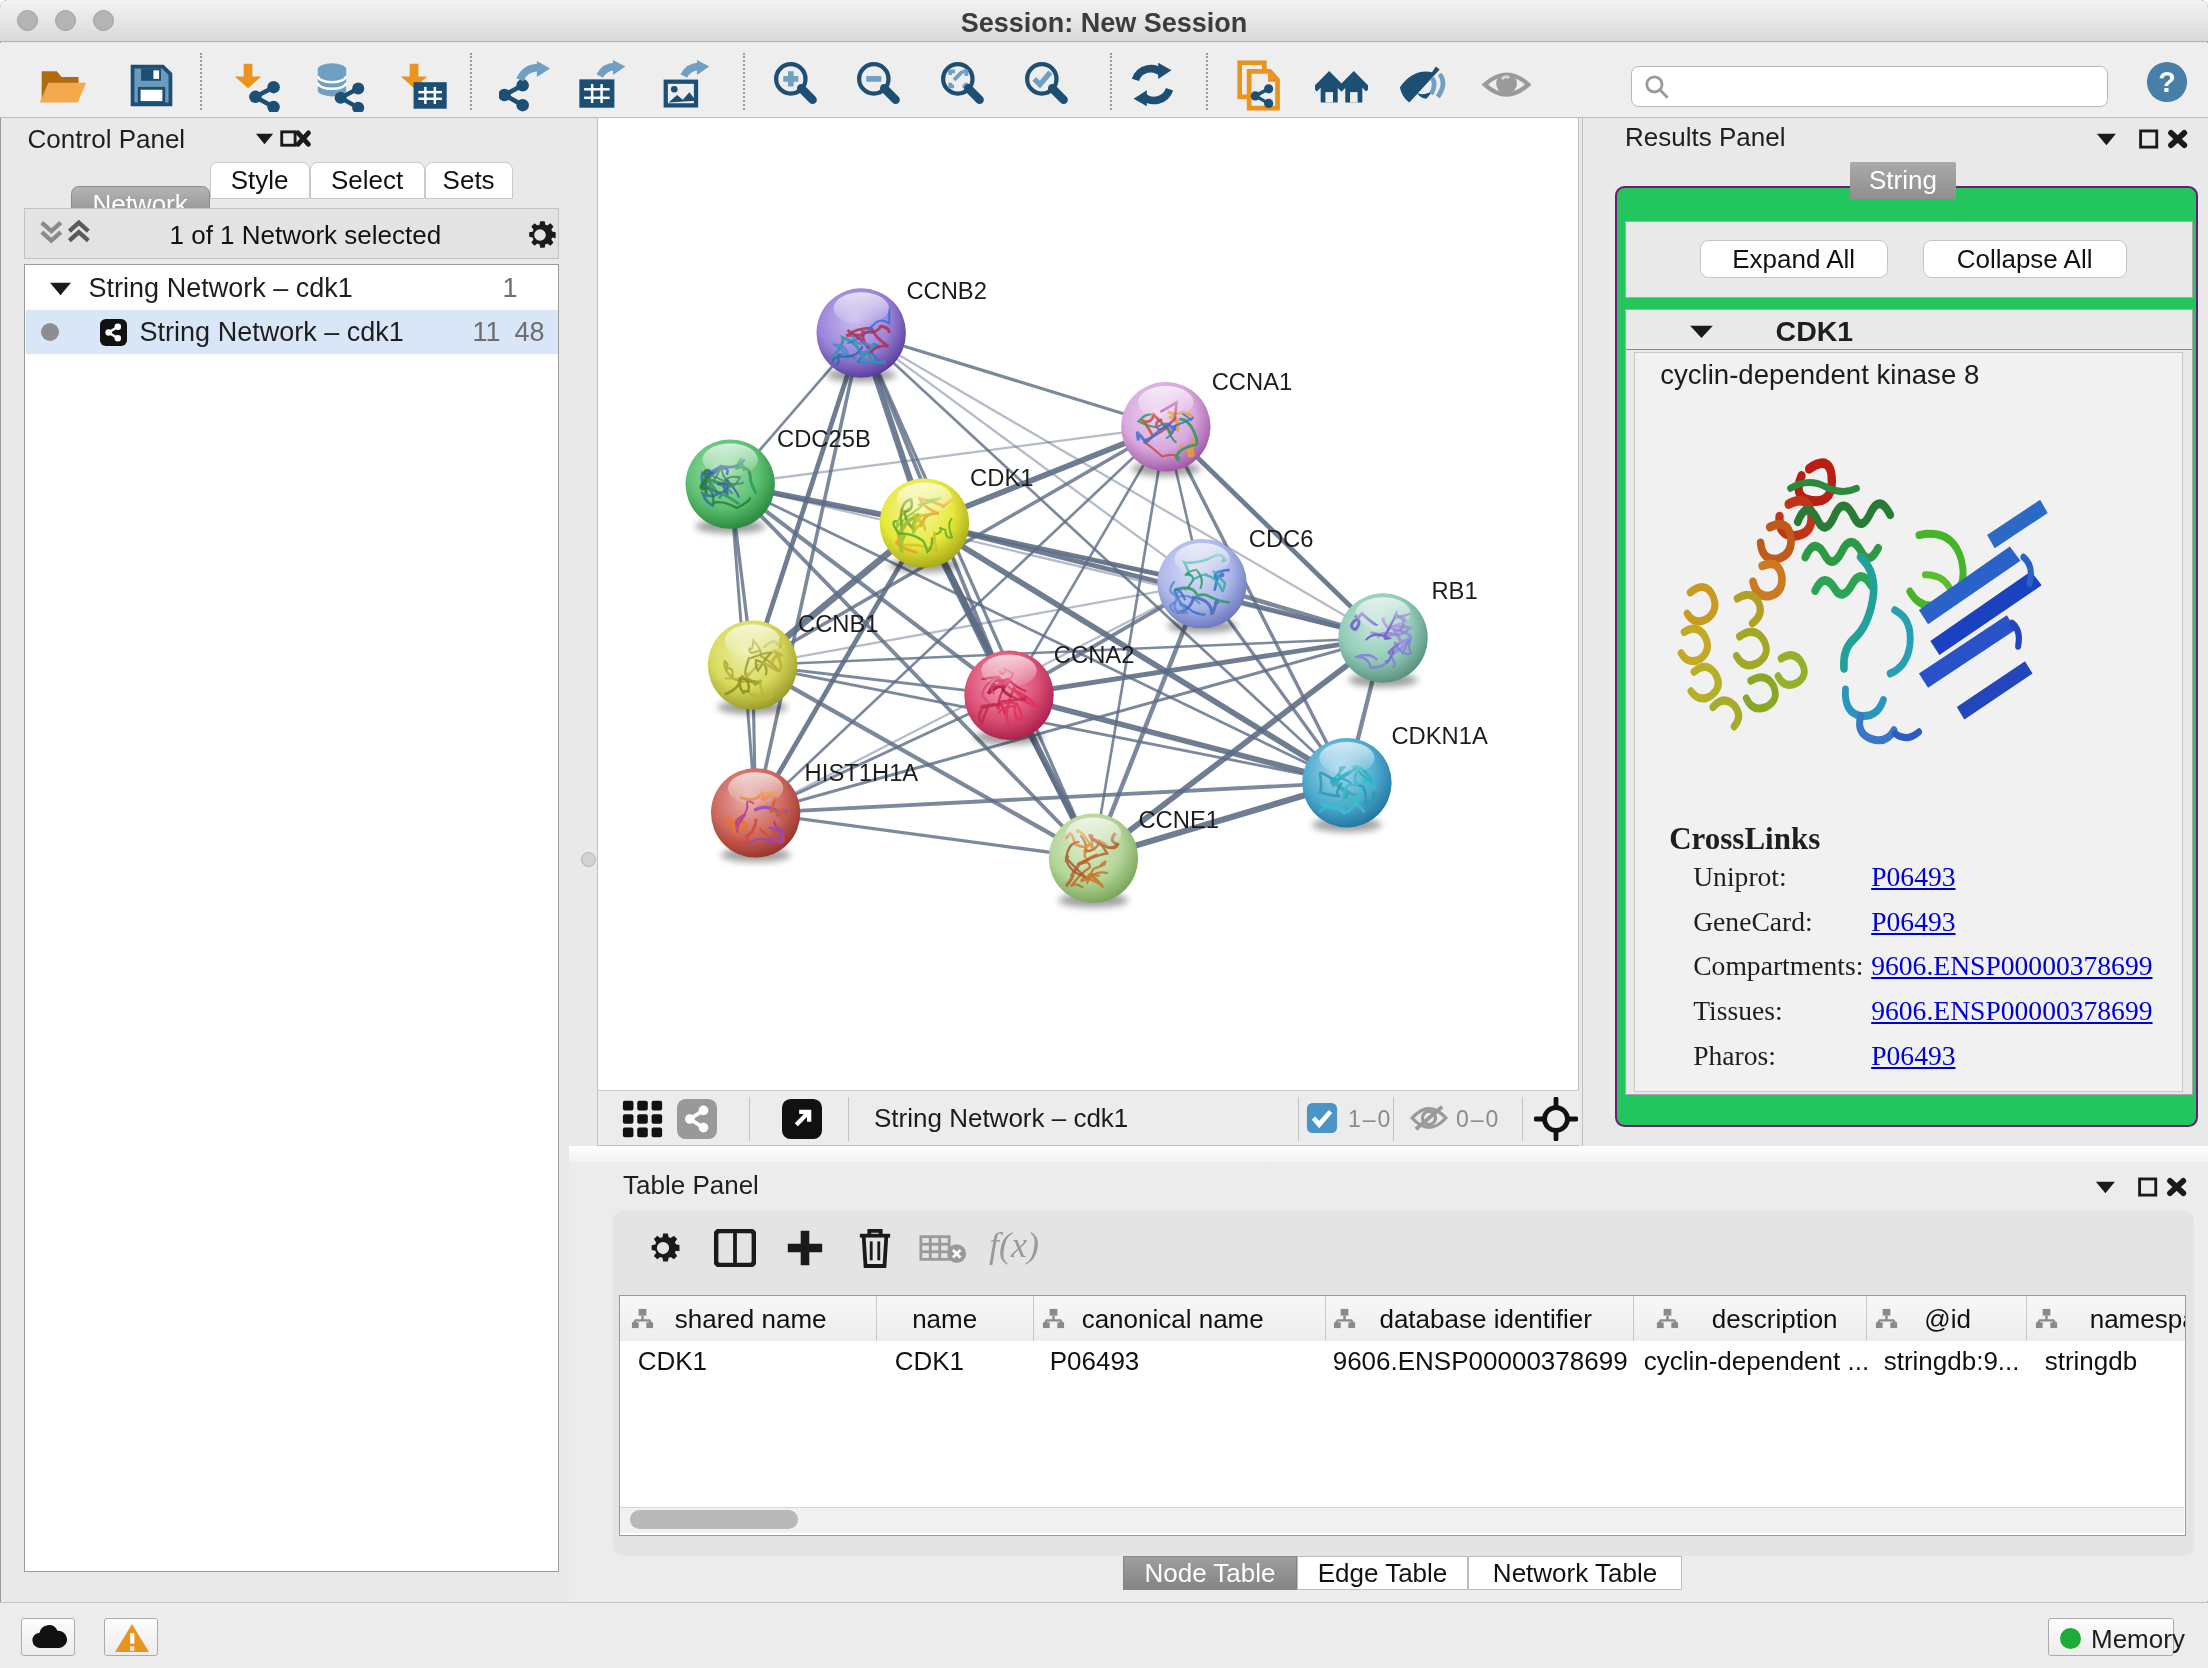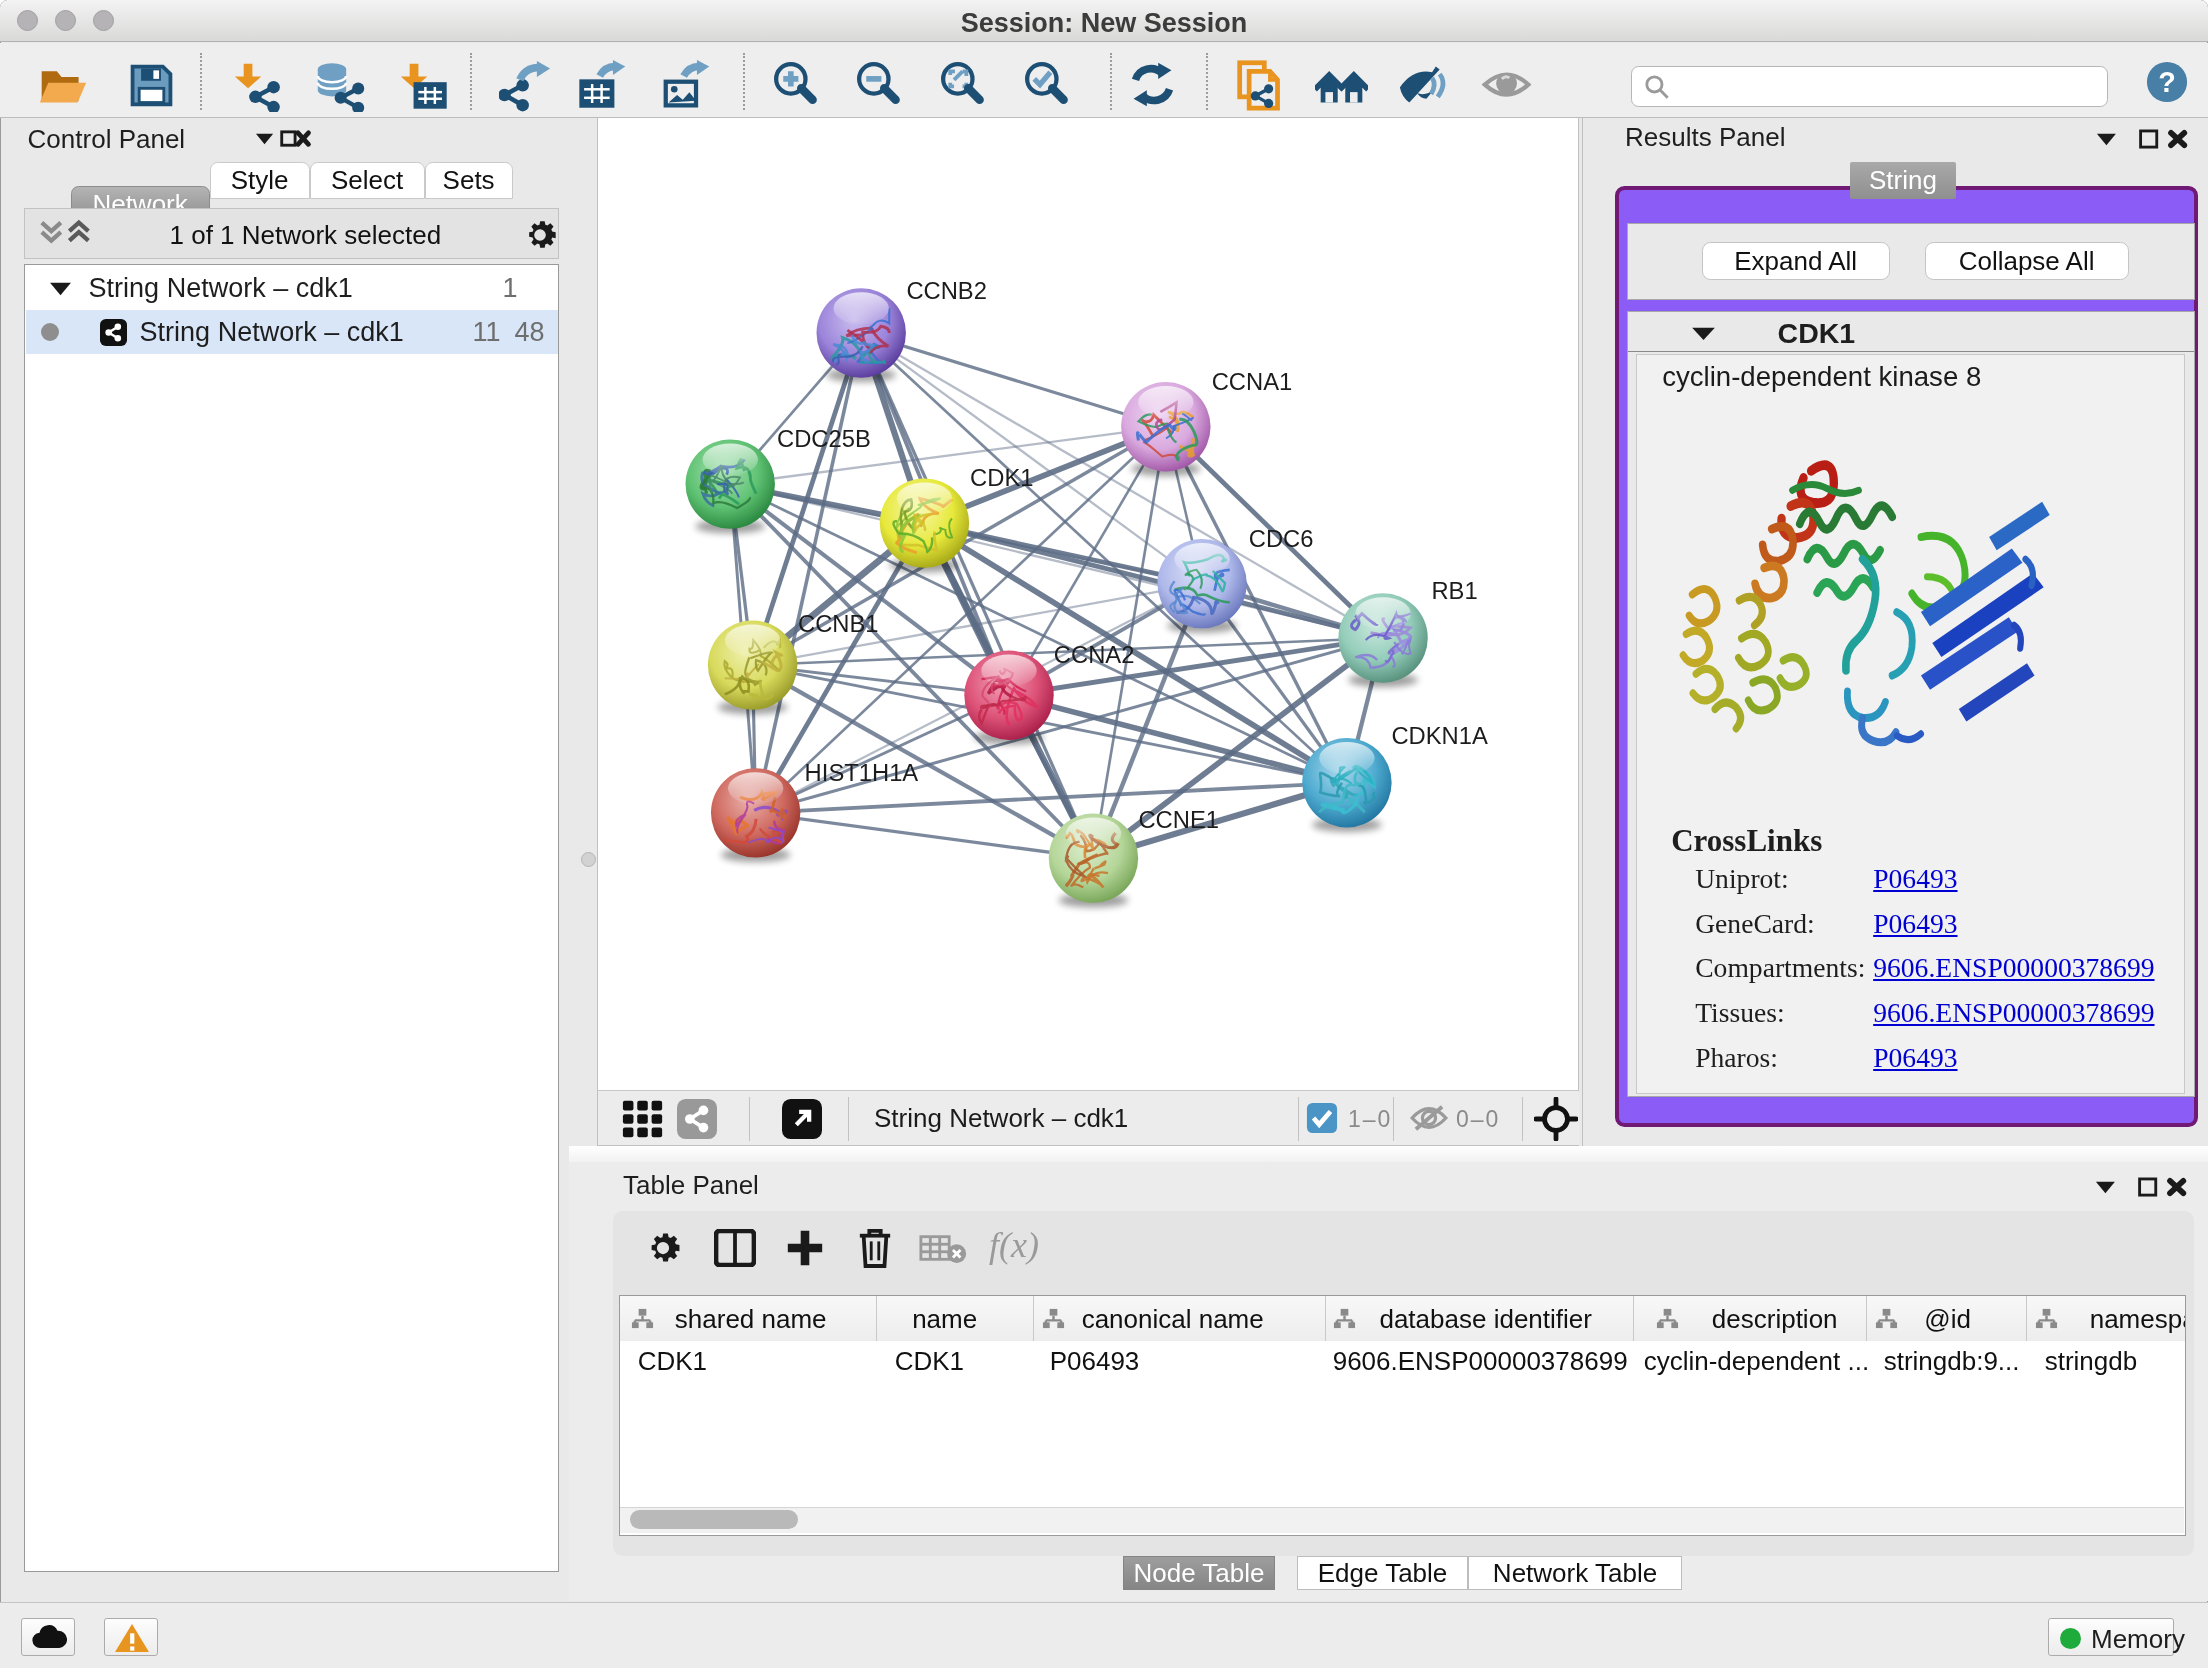--- a/index.html
+++ b/index.html
@@ -25,21 +25,21 @@
   #nettools { position:absolute; left:16px; top:90px; width:535px; height:51px; background:#e3e3e3; border:1px solid #c2c2c2; }
   #ntree { position:absolute; left:16px; top:146px; width:535px; height:1308px; background:#fff; border:1px solid #9a9a9a; }
   .trow { position:absolute; left:1px; width:532px; height:44px; font-size:27px; }
   
   #netpanel { left:597px; top:118px; width:982px; height:1028px; background:#fff; border:1px solid #c0c0c0; border-top:none; }
   #netfoot { position:absolute; left:0px; bottom:0px; width:981px; height:55px; background:#ececec; border-top:1px solid #c6c6c6; }
   .nfsep { position:absolute; top:5.7px; height:44px; width:0; border-left:1px solid #c2c2c2; }
   
   #rpanel { left:1582px; top:118px; width:627px; height:1028px; background:#e9e9e9; border-left:1px solid #c0c0c0;padding-left:24px; }
   #stringtab { position:absolute; z-index:2; left:267px; top:44px; width:106px; height:37px; background:linear-gradient(#a9a9a9,#8f8f8f); border-radius:2px; color:#fff; font-size:26px; text-align:center; line-height:37px; }
-  #rcontainer { position:absolute; left:32px; top:68px; width:583px; height:941px; background:#8b5cf6; border:4px solid #701a75; border-radius:9.5px; }
+  #rcontainer { position:absolute; left:32px; top:68px; width:583px; height:941px; background:#22c55e; border:2px solid #701a75; border-radius:9.5px; }
   #expbox { position:absolute; left:7.6px; top:33px; width:568px; height:77px; border:1.9px solid #a8a8a8; background:#e9e9e9; }
   .rbtn { position:absolute; top:18px; height:38px; background:#fff; border:1px solid #c4c4c4; border-radius:8.6px; font-size:26px; text-align:center; line-height:36px; color:#111; }
   #cdkbox { position:absolute; left:7.6px; top:121px; width:568px; height:786px; border:1.9px solid #a8a8a8; background:#e9e9e9; }
   #cdkhead { position:absolute; left:0; top:0; width:100%; height:40px; border-bottom:1.9px solid #8a8a8a; }
   #cdkbody { position:absolute; left:8.6px; top:42px; right:8.6px; bottom:1.9px; background:#f1f1f1; border:1px solid #c8c8c8; }
   .serif { font-family:"Liberation Serif", serif; }
   .xrow { position:absolute; left:58px; font-size:27.6px; }
   .xval { position:absolute; left:178px; top:0; color:#0000d2; text-decoration:underline; }
   
   #tpanel { left:569px; top:1162px; width:1640px; height:439px; background:#ececec; }
@@ -780,21 +780,21 @@
           <div class="td" style="left:430px">P06493</div>
           <div class="td" style="left:713px">9606.ENSP00000378699</div>
           <div class="td" style="left:1024px">cyclin-dependent ...</div>
           <div class="td" style="left:1264px">stringdb:9...</div>
           <div class="td" style="left:1425px">stringdb</div>
       <div style="position:absolute;left:0;top:211px;width:1564px;height:26px;background:#f1f1f1;border-top:1px solid #d5d5d5"></div>
           <div style="position:absolute;left:10.5px;top:214px;width:168px;height:19px;border-radius:9.5px;background:#b9b9b9"></div>
     </div>
     </div>
 
-    <div class="ttab" style="left:554px;width:152px;background:linear-gradient(#9e9e9e,#858585);color:#fff;border-color:#858585">Node Table</div>
+    <div class="ttab" style="left:554px;width:174px;background:linear-gradient(#9e9e9e,#858585);color:#fff;border-color:#858585">Node Table</div>
     <div class="ttab" style="left:728px;width:171px">Edge Table</div>
     <div class="ttab" style="left:899px;width:214px">Network Table</div>
   </div>
 
   <div id="statusbar" class="abs">
     <div class="sbtn" style="left:21px;width:54px">
       <svg width="36" height="25" viewBox="0 0 38 26" style="position:absolute;left:8.6px;top:5.7px">
         <path fill="#111" d="M10 24 a8 8 0 0 1 -1 -16 a10 10 0 0 1 19 -2 a7 7 0 0 1 2 18 Z"></path>
       </svg>
     </div>

